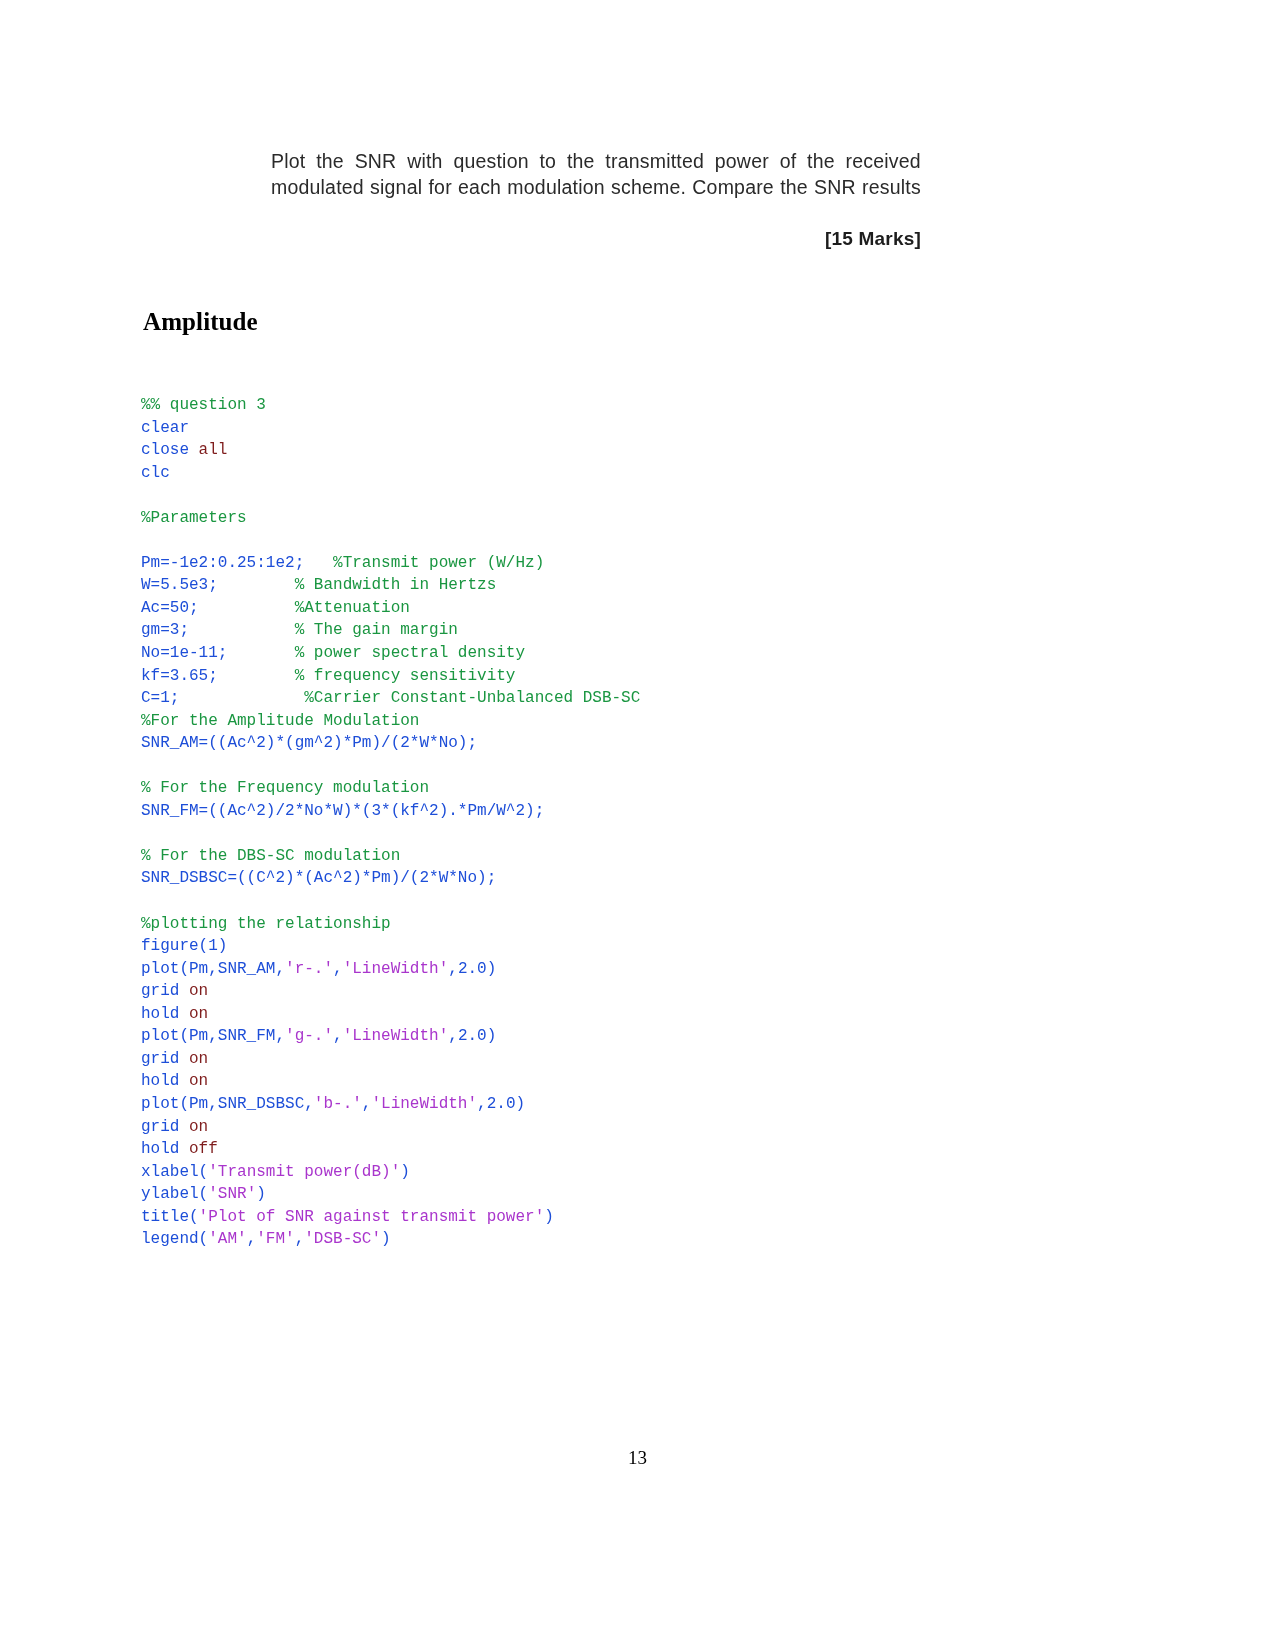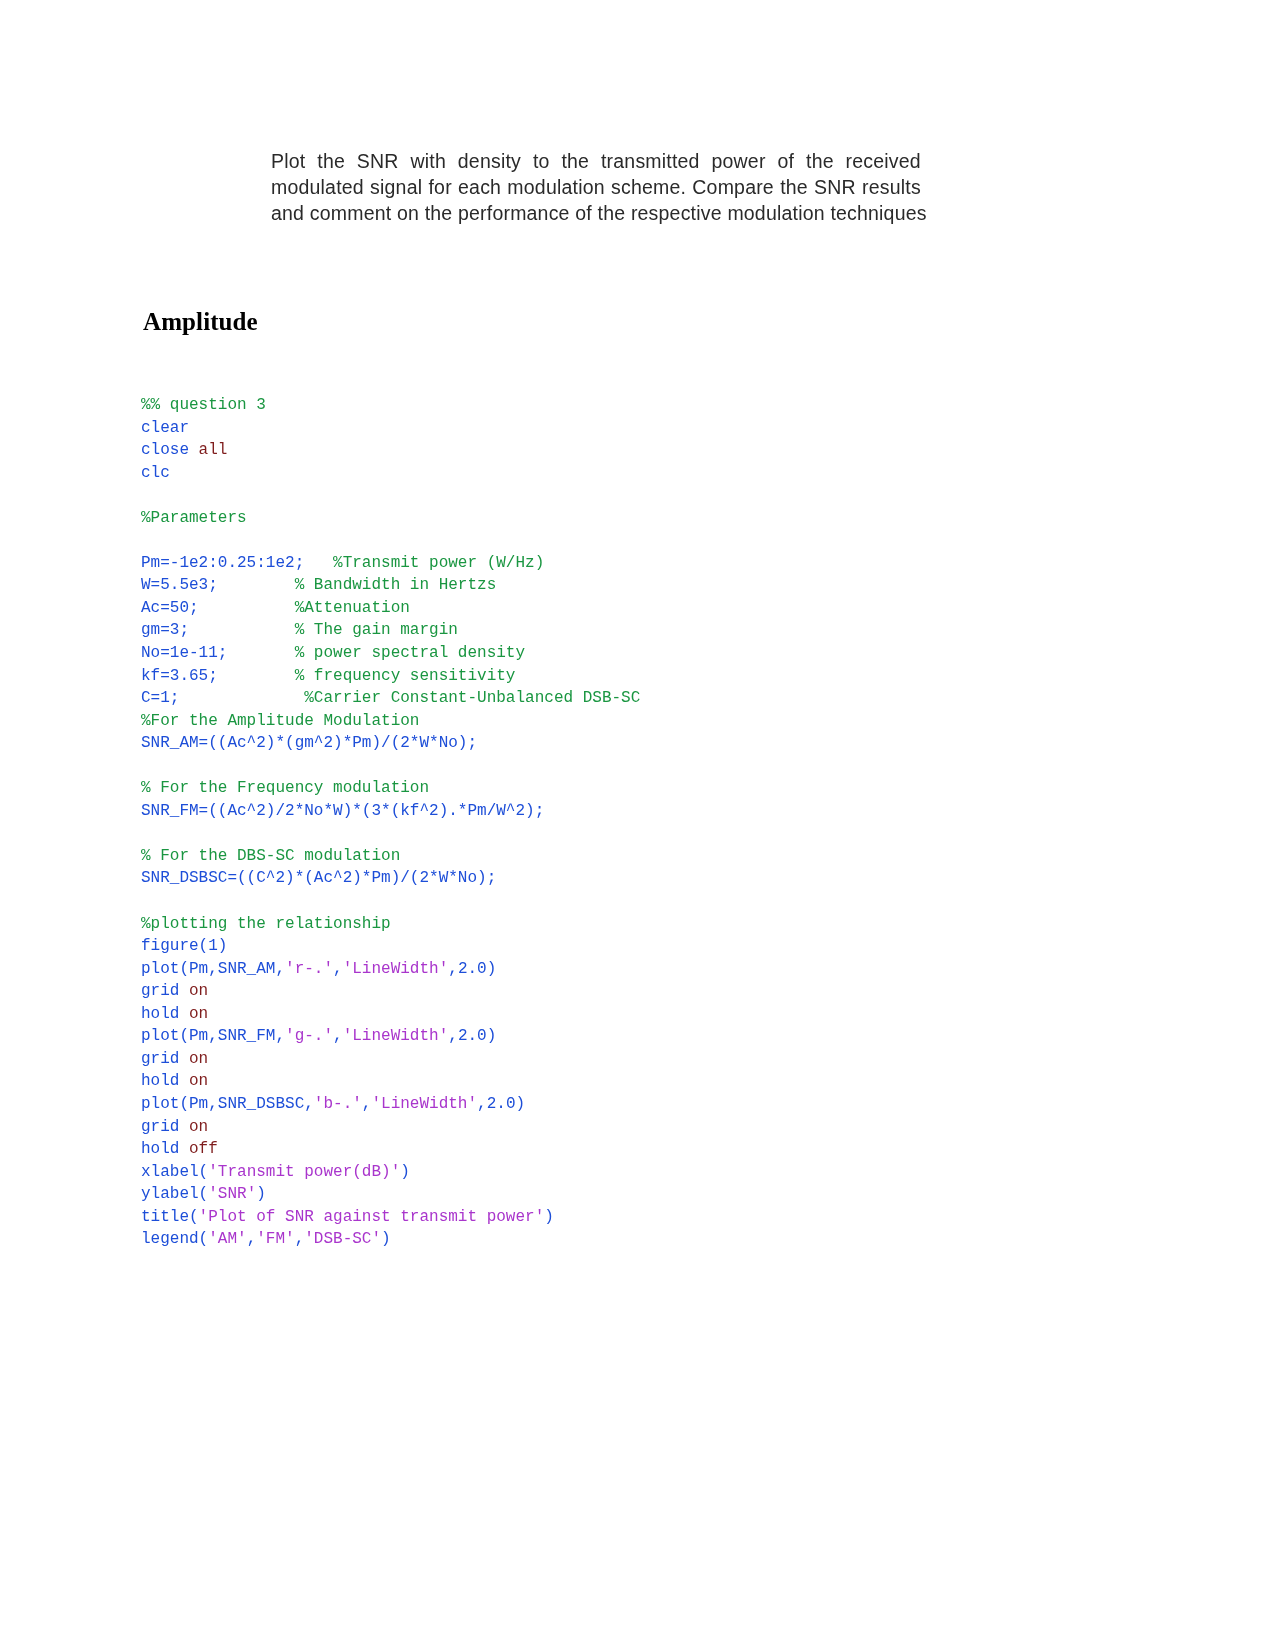--- a/index.html
+++ b/index.html
@@ -102,42 +102,43 @@
 <body>
 
 <div class="page">
 
   <div class="scan-block">
     <span class="line justified" id="q-line-1">
         <span>Plot</span>
         <span>the</span>
         <span>SNR</span>
         <span>with</span>
-        <span>density</span>
+        <span>question</span>
         <span>to</span>
         <span>the</span>
         <span>transmitted</span>
         <span>power</span>
         <span>of</span>
         <span>the</span>
         <span>received</span>
       </span>
     <span class="line justified" id="q-line-2">
         <span>modulated</span>
         <span>signal</span>
         <span>for</span>
         <span>each</span>
         <span>modulation</span>
         <span>scheme.</span>
         <span>Compare</span>
         <span>the</span>
         <span>SNR</span>
         <span>results</span>
       </span>
-    <span class="line">and comment on the performance of the respective modulation techniques</span>
   </div>
+  <div class="scan-marks">[15 Marks]</div>
 
   <div class="solution-heading">Amplitude</div>
 
   <div class="code-listing" id="code-listing"><span class="cl"><span class="tok-comment">%% question 3</span></span><span class="cl"><span class="tok-plain">clear</span></span><span class="cl"><span class="tok-plain">close </span><span class="tok-kw">all</span></span><span class="cl"><span class="tok-plain">clc</span></span><span class="cl">&nbsp;</span><span class="cl"><span class="tok-comment">%Parameters</span></span><span class="cl">&nbsp;</span><span class="cl"><span class="tok-plain">Pm=-1e2:0.25:1e2;   </span><span class="tok-comment">%Transmit power (W/Hz)</span></span><span class="cl"><span class="tok-plain">W=5.5e3;        </span><span class="tok-comment">% Bandwidth in Hertzs</span></span><span class="cl"><span class="tok-plain">Ac=50;          </span><span class="tok-comment">%Attenuation</span></span><span class="cl"><span class="tok-plain">gm=3;           </span><span class="tok-comment">% The gain margin</span></span><span class="cl"><span class="tok-plain">No=1e-11;       </span><span class="tok-comment">% power spectral density</span></span><span class="cl"><span class="tok-plain">kf=3.65;        </span><span class="tok-comment">% frequency sensitivity</span></span><span class="cl"><span class="tok-plain">C=1;             </span><span class="tok-comment">%Carrier Constant-Unbalanced DSB-SC</span></span><span class="cl"><span class="tok-comment">%For the Amplitude Modulation</span></span><span class="cl"><span class="tok-plain">SNR_AM=((Ac^2)*(gm^2)*Pm)/(2*W*No);</span></span><span class="cl">&nbsp;</span><span class="cl"><span class="tok-comment">% For the Frequency modulation</span></span><span class="cl"><span class="tok-plain">SNR_FM=((Ac^2)/2*No*W)*(3*(kf^2).*Pm/W^2);</span></span><span class="cl">&nbsp;</span><span class="cl"><span class="tok-comment">% For the DBS-SC modulation</span></span><span class="cl"><span class="tok-plain">SNR_DSBSC=((C^2)*(Ac^2)*Pm)/(2*W*No);</span></span><span class="cl">&nbsp;</span><span class="cl"><span class="tok-comment">%plotting the relationship</span></span><span class="cl"><span class="tok-plain">figure(1)</span></span><span class="cl"><span class="tok-plain">plot(Pm,SNR_AM,</span><span class="tok-string">'r-.'</span><span class="tok-plain">,</span><span class="tok-string">'LineWidth'</span><span class="tok-plain">,2.0)</span></span><span class="cl"><span class="tok-plain">grid </span><span class="tok-kw">on</span></span><span class="cl"><span class="tok-plain">hold </span><span class="tok-kw">on</span></span><span class="cl"><span class="tok-plain">plot(Pm,SNR_FM,</span><span class="tok-string">'g-.'</span><span class="tok-plain">,</span><span class="tok-string">'LineWidth'</span><span class="tok-plain">,2.0)</span></span><span class="cl"><span class="tok-plain">grid </span><span class="tok-kw">on</span></span><span class="cl"><span class="tok-plain">hold </span><span class="tok-kw">on</span></span><span class="cl"><span class="tok-plain">plot(Pm,SNR_DSBSC,</span><span class="tok-string">'b-.'</span><span class="tok-plain">,</span><span class="tok-string">'LineWidth'</span><span class="tok-plain">,2.0)</span></span><span class="cl"><span class="tok-plain">grid </span><span class="tok-kw">on</span></span><span class="cl"><span class="tok-plain">hold </span><span class="tok-kw">off</span></span><span class="cl"><span class="tok-plain">xlabel(</span><span class="tok-string">'Transmit power(dB)'</span><span class="tok-plain">)</span></span><span class="cl"><span class="tok-plain">ylabel(</span><span class="tok-string">'SNR'</span><span class="tok-plain">)</span></span><span class="cl"><span class="tok-plain">title(</span><span class="tok-string">'Plot of SNR against transmit power'</span><span class="tok-plain">)</span></span><span class="cl"><span class="tok-plain">legend(</span><span class="tok-string">'AM'</span><span class="tok-plain">,</span><span class="tok-string">'FM'</span><span class="tok-plain">,</span><span class="tok-string">'DSB-SC'</span><span class="tok-plain">)</span></span></div>
 
+  <div class="page-number">13</div>
 
 </div>
 
 </body></html>

